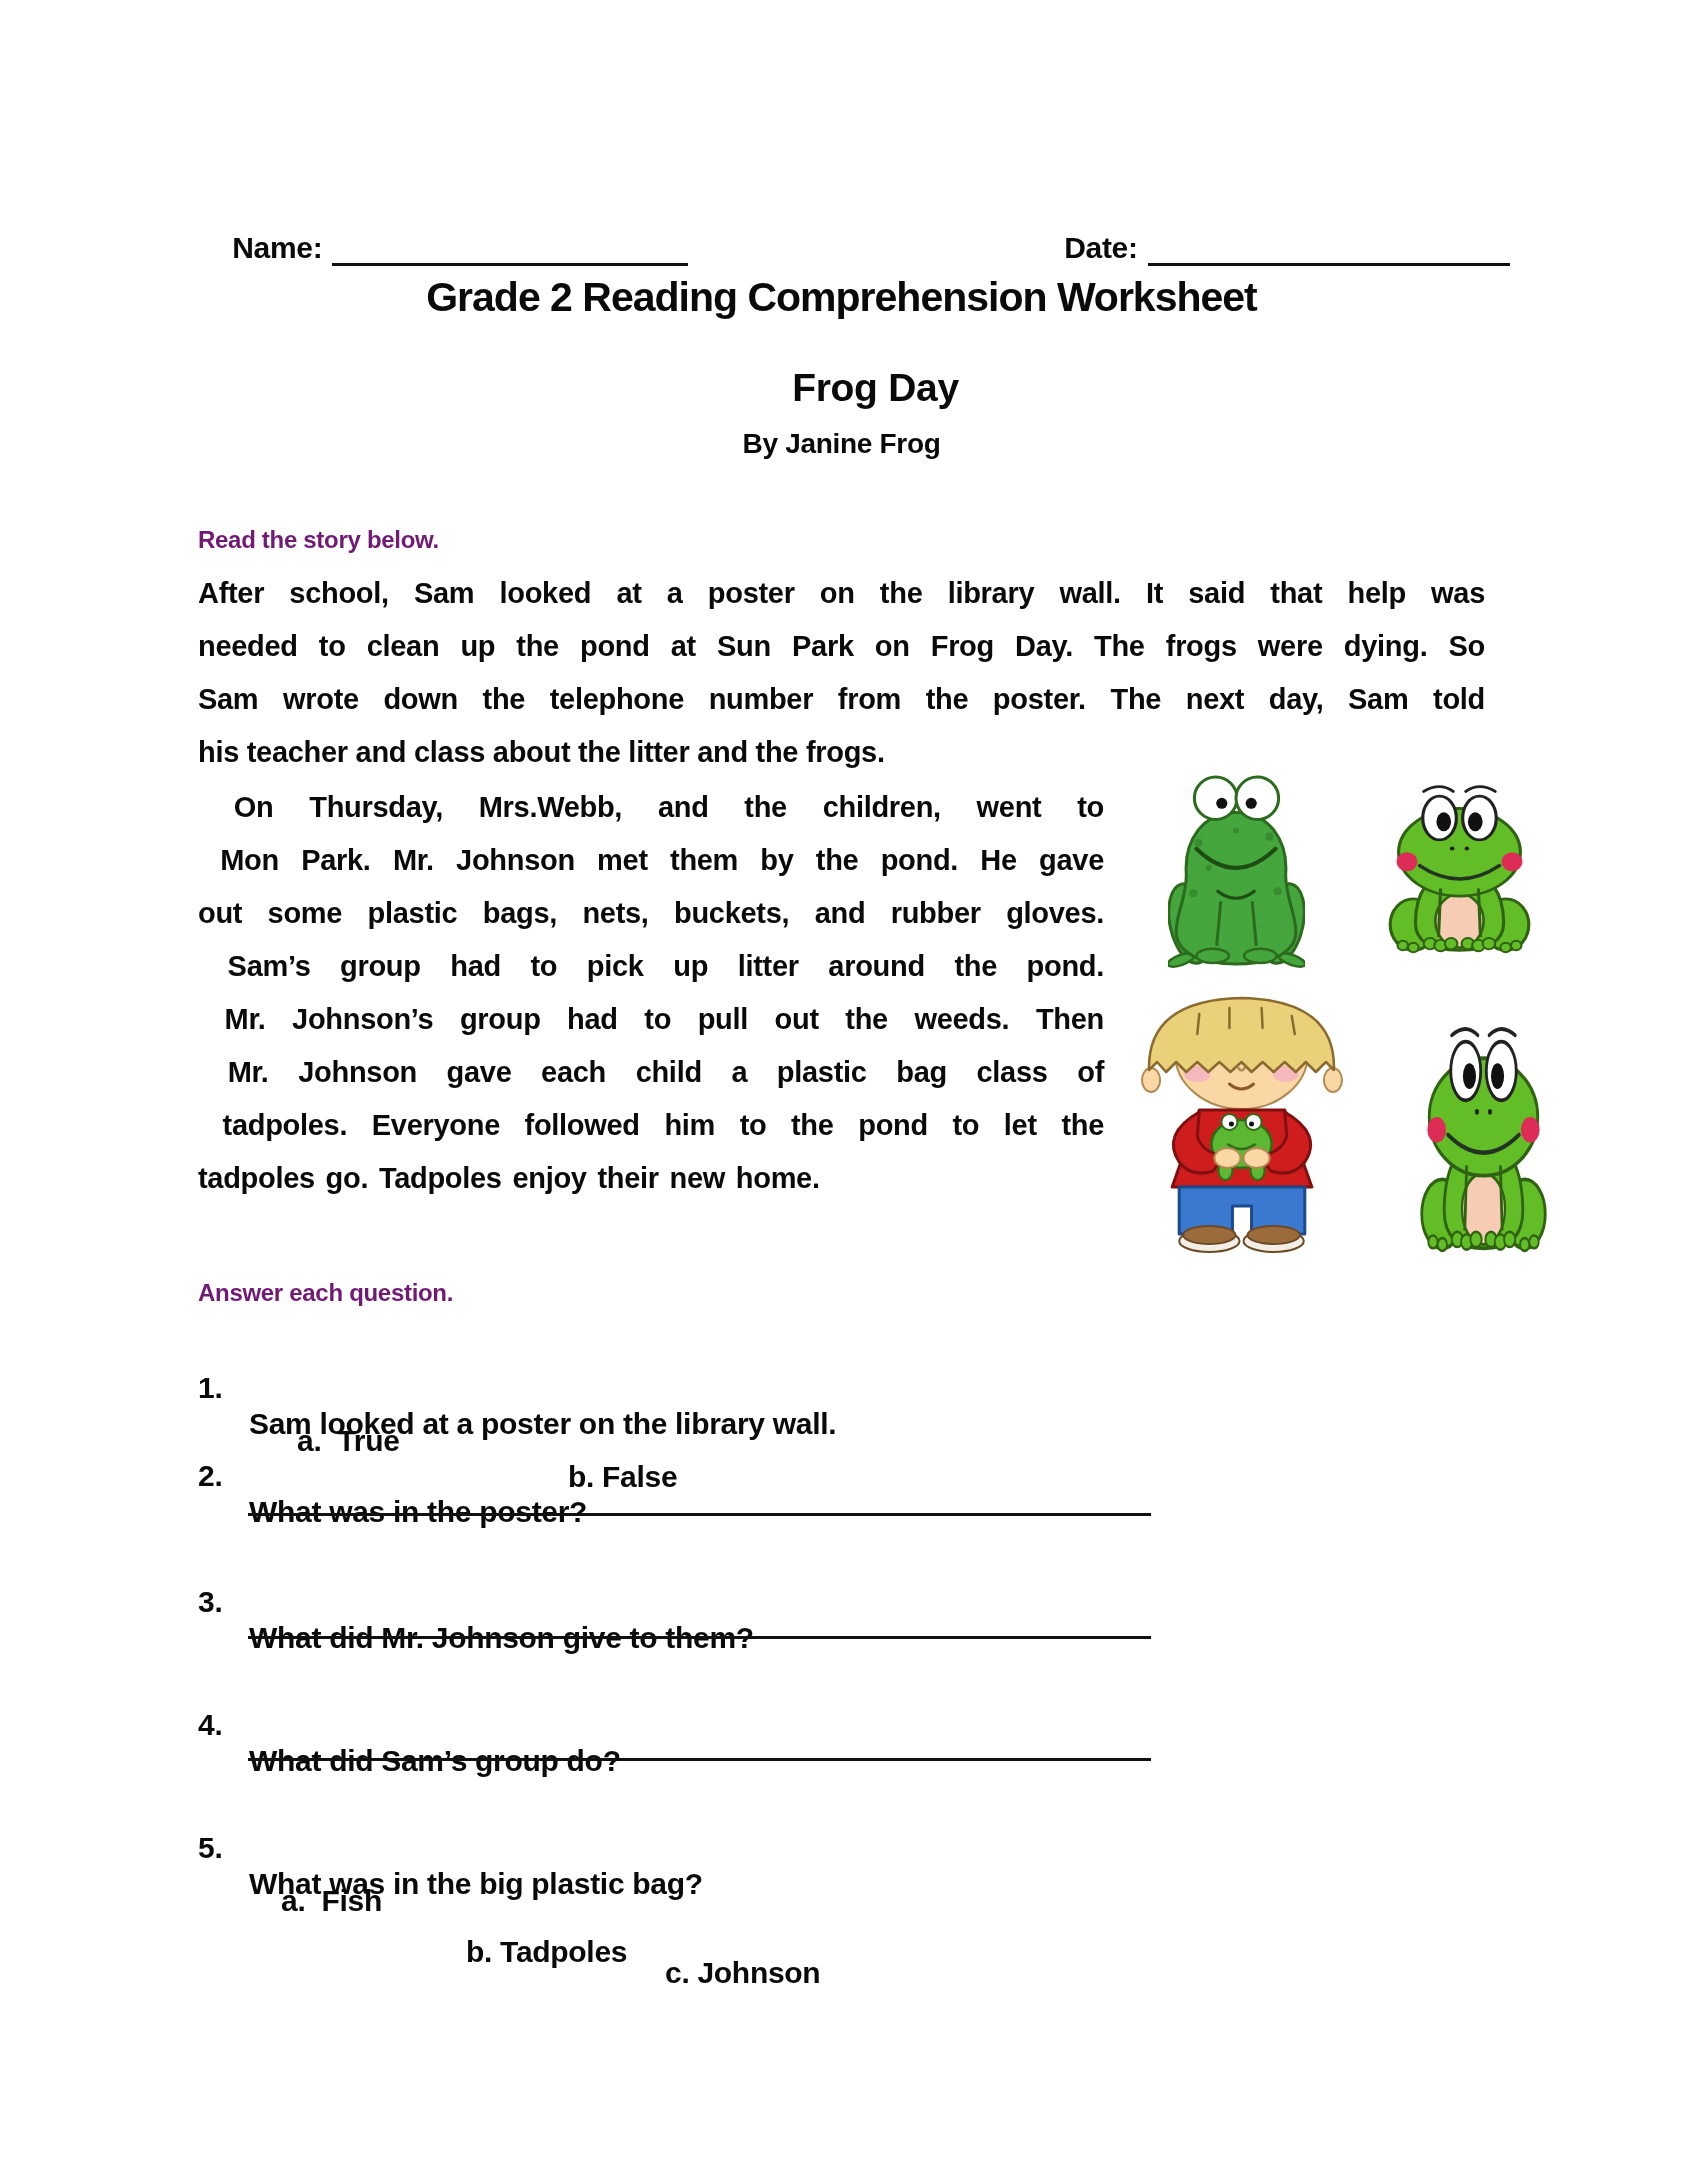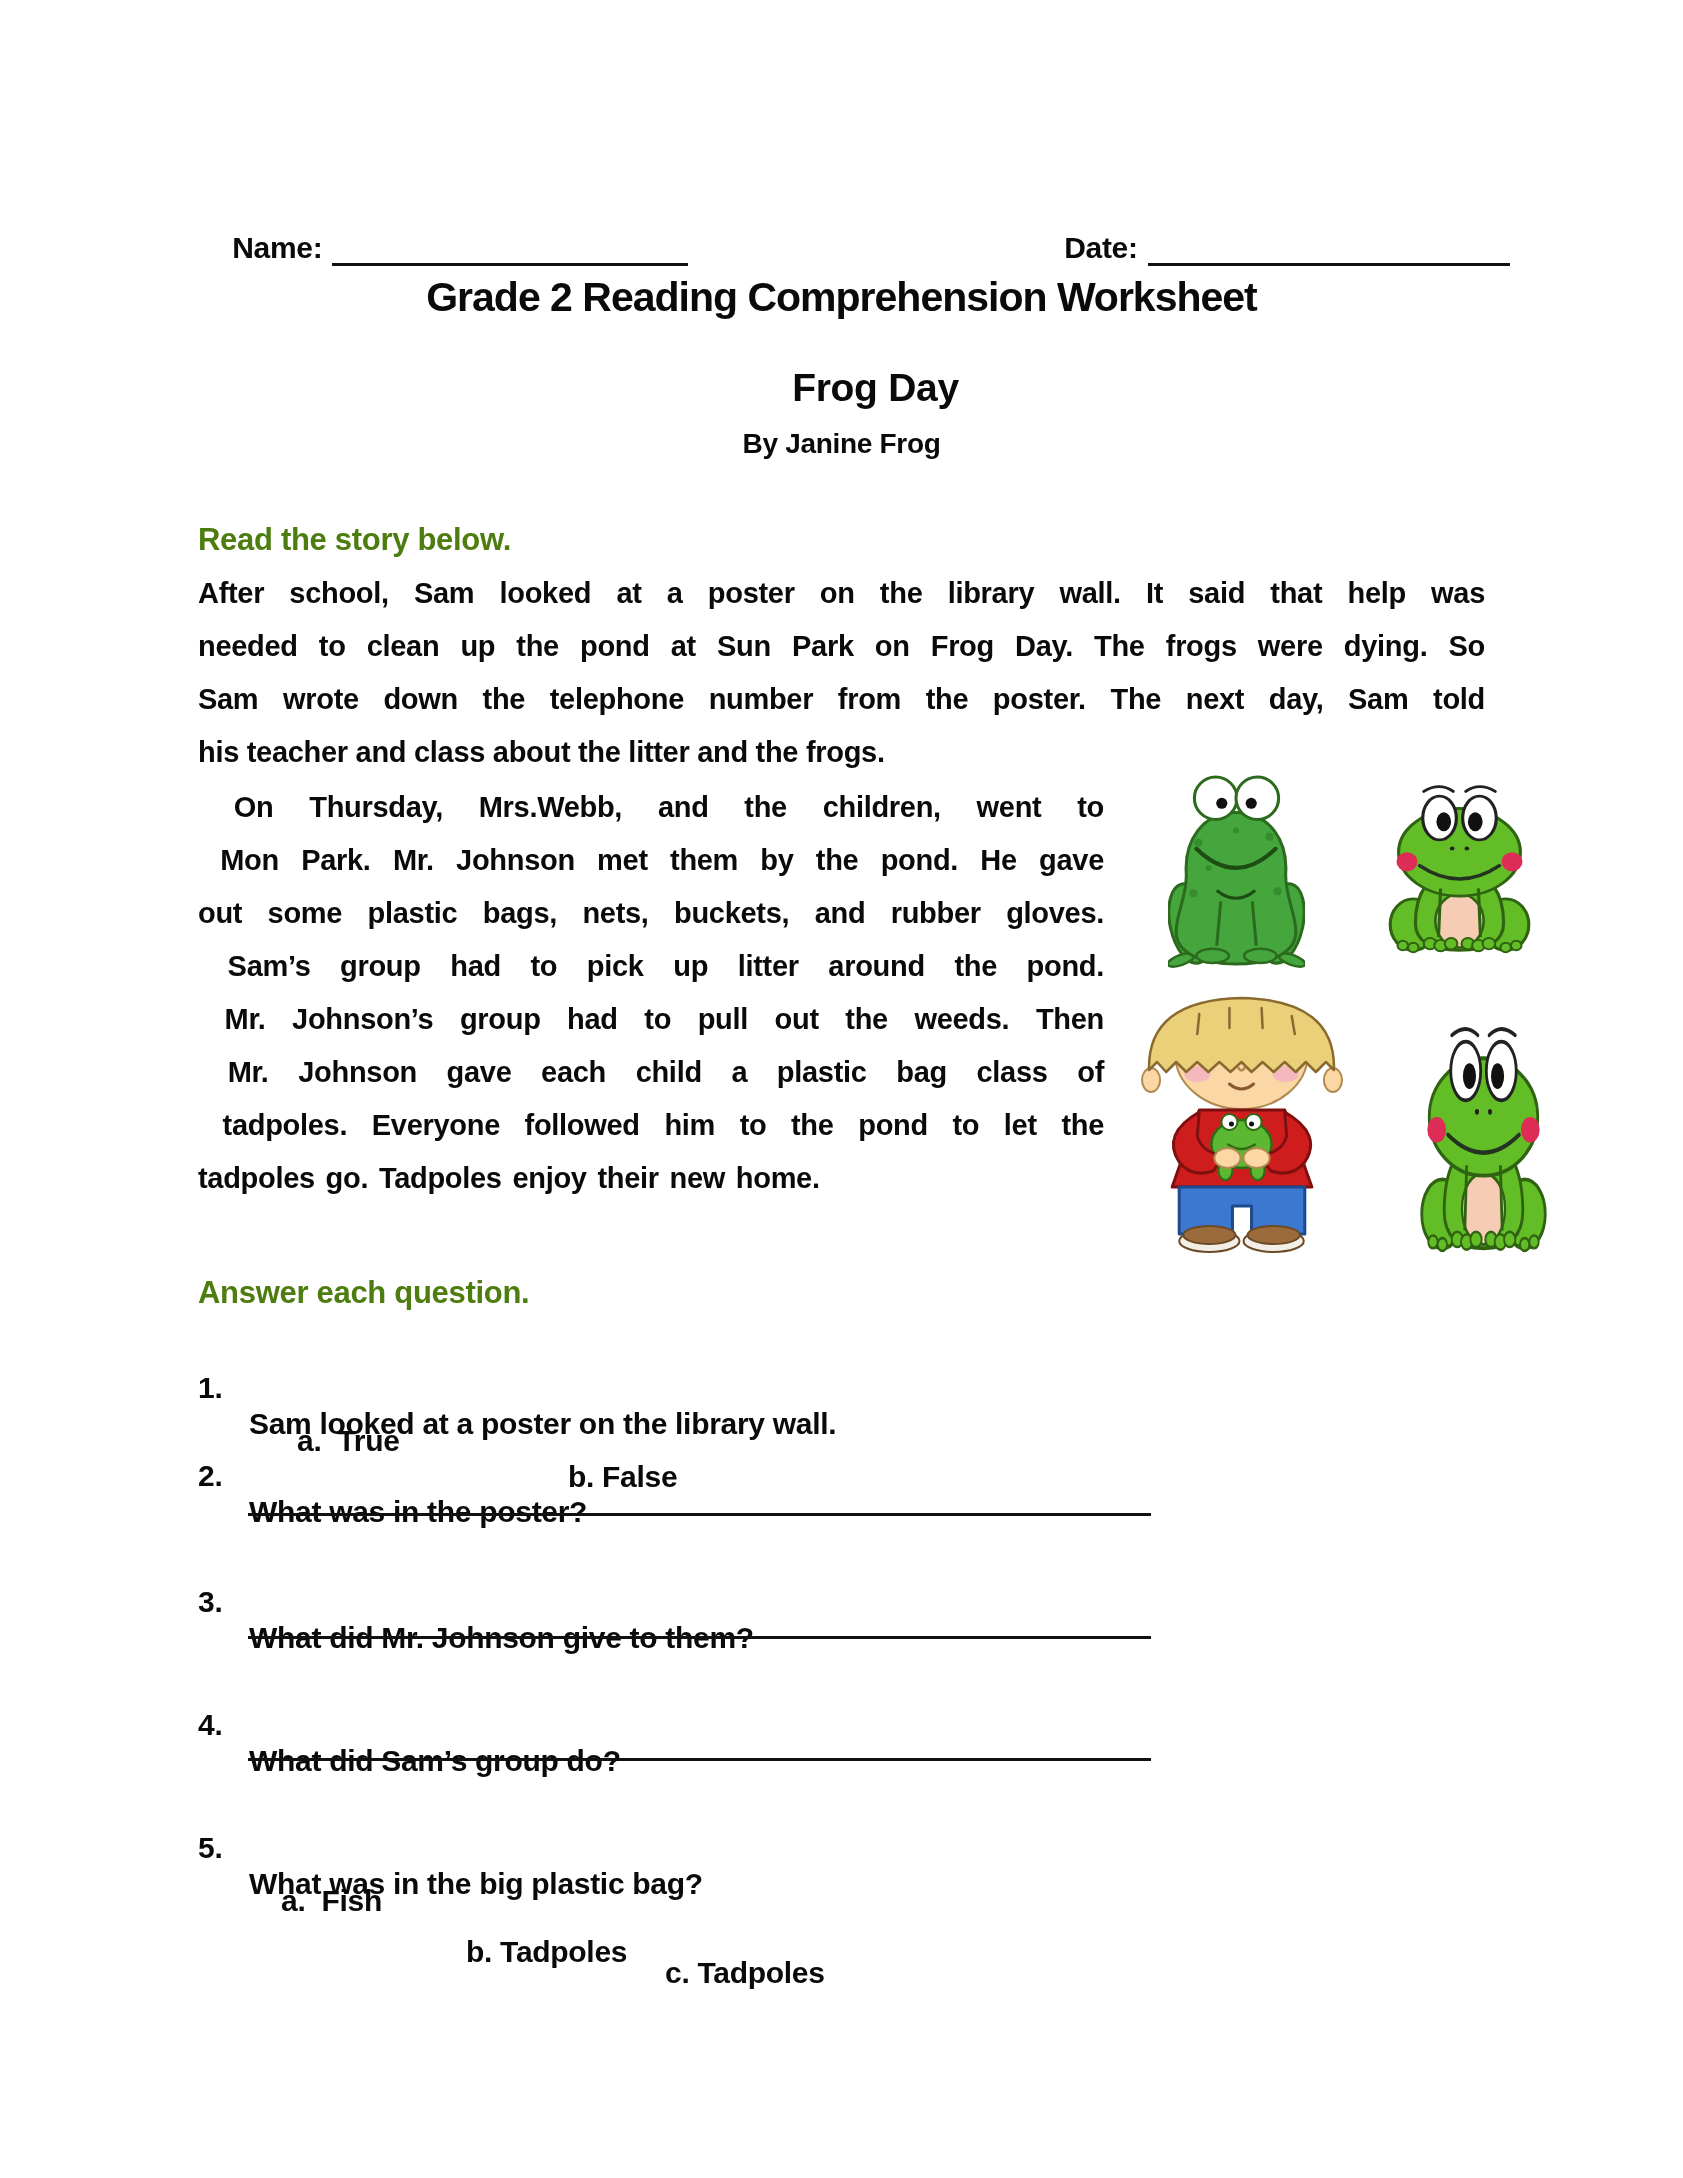--- a/index.html
+++ b/index.html
@@ -3,21 +3,21 @@
 <meta charset="utf-8">
 <style>
   html,body{margin:0;padding:0;background:#fff;}
   .page{position:relative;width:1683px;height:2178px;background:#ffffff;overflow:hidden;
         font-family:"Liberation Sans",sans-serif;font-weight:bold;color:#0a0a0a;}
   .row{position:absolute;font-size:30px;line-height:36px;white-space:pre;letter-spacing:-0.3px;text-align:right;}
   .center{left:0;width:1683px;text-align:center;}
   .title{font-size:41px;line-height:48px;letter-spacing:-1px;}
   .story-title{font-size:39px;line-height:44px;padding-left:34px;}
   .byline{font-size:28px;line-height:32px;}
-  .blue{color:#4d7c0f;font-size:31px;line-height:36px;}
+  .blue{color:#701a75;font-size:24px;line-height:36px;}
   .fieldline{display:inline-block;height:30px;border-bottom:3px solid #111;vertical-align:bottom;margin-left:10px;}
   .story{position:absolute;left:198px;font-size:29px;line-height:53px;letter-spacing:-0.3px;}
   .sline{white-space:pre-wrap;text-align:justify;text-align-last:justify;height:53px;}
   .sline.last{text-align-last:left;}
   .p2 .sline{word-spacing:3px;}
   .qnum{position:absolute;left:0;}
   .qtext{position:absolute;left:51px;white-space:pre;}
   .opt{position:absolute;white-space:pre;}
   .ansline{position:absolute;left:248px;width:903px;height:0;border-bottom:3px solid #111;}
   .clip{position:absolute;}
@@ -227,17 +227,17 @@
   </div>
   <div class="ansline" style="top:1758px;"></div>
 
   <div class="row" style="left:198px;top:1794px;width:1287px;">
     <span class="qnum">5.</span>
     <span class="qtext">What was in the big plastic bag?</span>
   </div>
   <div class="row" style="left:198px;top:1847px;width:1287px;">
     <span class="opt" style="left:83px;">a.  Fish</span>
     <span class="opt" style="left:268px;margin-top:15px;">b. Tadpoles</span>
-    <span class="opt" style="left:467px;">c. Tadpoles</span>
+    <span class="opt" style="left:467px;">c. Johnson</span>
   </div>
 
 </div>
 
 
 </body></html>

